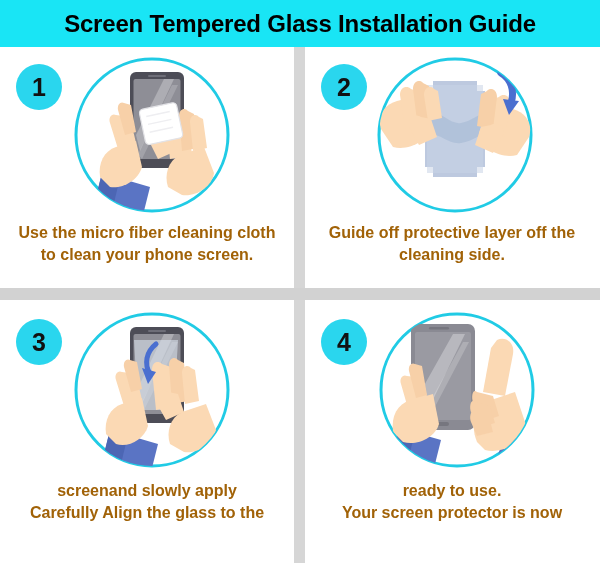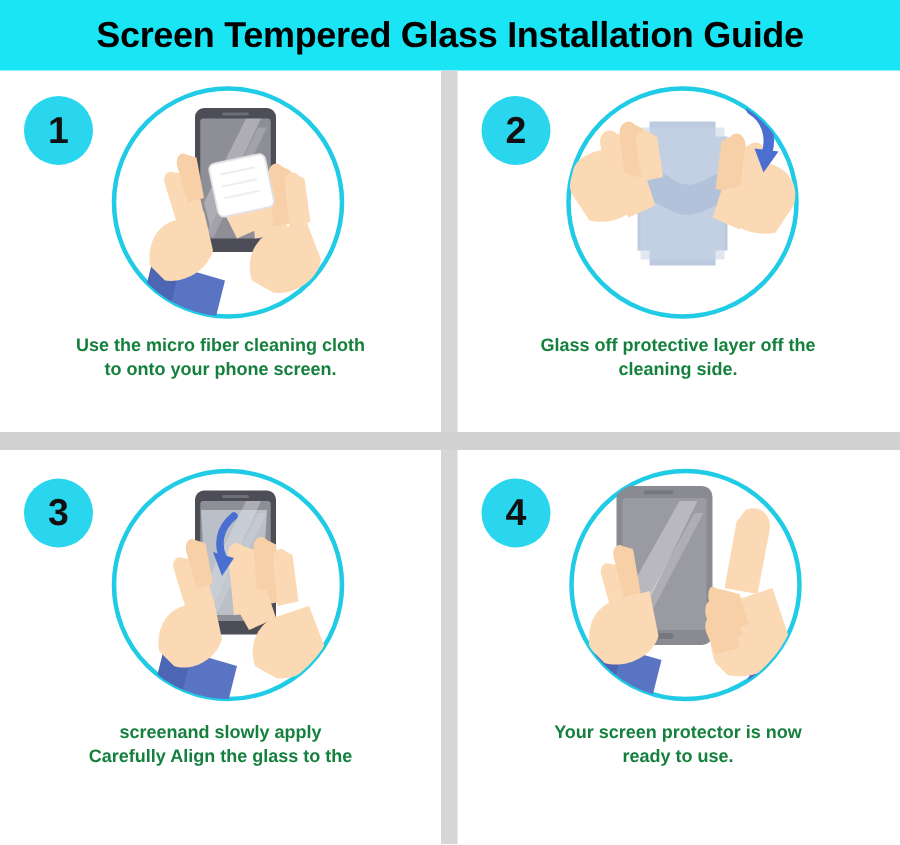--- a/index.html
+++ b/index.html
@@ -92,23 +92,23 @@
   .panel-2 .art { left: 70px; }
   .panel-3 .art { left: 72px; top: 10px; }
   .panel-4 .art { left: 72px; top: 10px; }
 
   .caption {
     position: absolute;
     left: 10px;
     top: 175px;
     width: 274px;
     text-align: center;
-    font-size: 12px;
+    font-size: 16px;
     font-weight: bold;
-    color: #15803d;
+    color: #a16207;
     line-height: 1.35;
   }
   .panel-3 .caption, .panel-4 .caption { top: 180px; }
 
   svg { display: block; }
 </style>
 </head>
 <body>
 
 <div id="guide">
@@ -160,21 +160,21 @@
             <g transform="rotate(-12 92 68)">
               <rect x="70" y="50" width="38" height="36" rx="4" fill="#ffffff" stroke="#e2e2e6" stroke-width="1.2"></rect>
               <path d="M76 58 L100 58 M76 66 L100 66 M76 74 L100 74" stroke="#eeeef1" stroke-width="1.4"></path>
             </g>
           </g>
         </svg>
       </div>
 
       <div class="caption">
         <div>Use the micro fiber cleaning cloth</div>
-        <div>to onto your phone screen.</div>
+        <div>to clean your phone screen.</div>
       </div>
     </div>
 
     <div class="panel panel-2">
       <div class="badge">
         <span>2</span>
       </div>
 
       <div class="art">
         <svg viewBox="0 0 160 160" width="160" height="160">
@@ -201,21 +201,21 @@
             <path d="M112 36 C115 32 122 34 122 42 L118 74 L102 71 L106 39 Z" fill="#f7d0a8"></path>
             <path d="M116 70 C122 66 130 70 128 80 L118 98 L100 90 L106 72 Z" fill="#fbd9b4"></path>
 
             <path d="M126 18 C136 24 140 36 136 48" stroke="#4a6fd0" stroke-width="7" fill="none" stroke-linecap="round"></path>
             <path d="M128 44 L144 46 L134 60 Z" fill="#4a6fd0"></path>
           </g>
         </svg>
       </div>
 
       <div class="caption">
-        <div>Glass off protective layer off the</div>
+        <div>Guide off protective layer off the</div>
         <div>cleaning side.</div>
       </div>
     </div>
 
     <div class="panel panel-3">
       <div class="badge">
         <span>3</span>
       </div>
 
       <div class="art">
@@ -291,19 +291,19 @@
             <path d="M100 132 C94 118 96 100 108 92 L138 82 L150 118 C148 134 124 144 108 140 Z" fill="#fbd9b4"></path>
             <path d="M120 30 C128 26 138 32 136 44 L128 86 L106 82 L114 38 Z" fill="#fbd9b4"></path>
             <path d="M100 82 C96 78 94 86 96 92 L104 112 L122 106 L116 86 Z" fill="#f7d0a8"></path>
             <path d="M98 92 C94 88 92 96 94 102 L101 118 L118 113 L113 96 Z" fill="#f7d0a8"></path>
             <path d="M98 102 C94 99 92 107 94 112 L100 126 L116 122 L112 106 Z" fill="#f7d0a8"></path>
           </g>
         </svg>
       </div>
 
       <div class="caption">
+        <div>ready to use.</div>
         <div>Your screen protector is now</div>
-        <div>ready to use.</div>
       </div>
     </div>
 
   </div>
 </div>
 
 </body></html>

